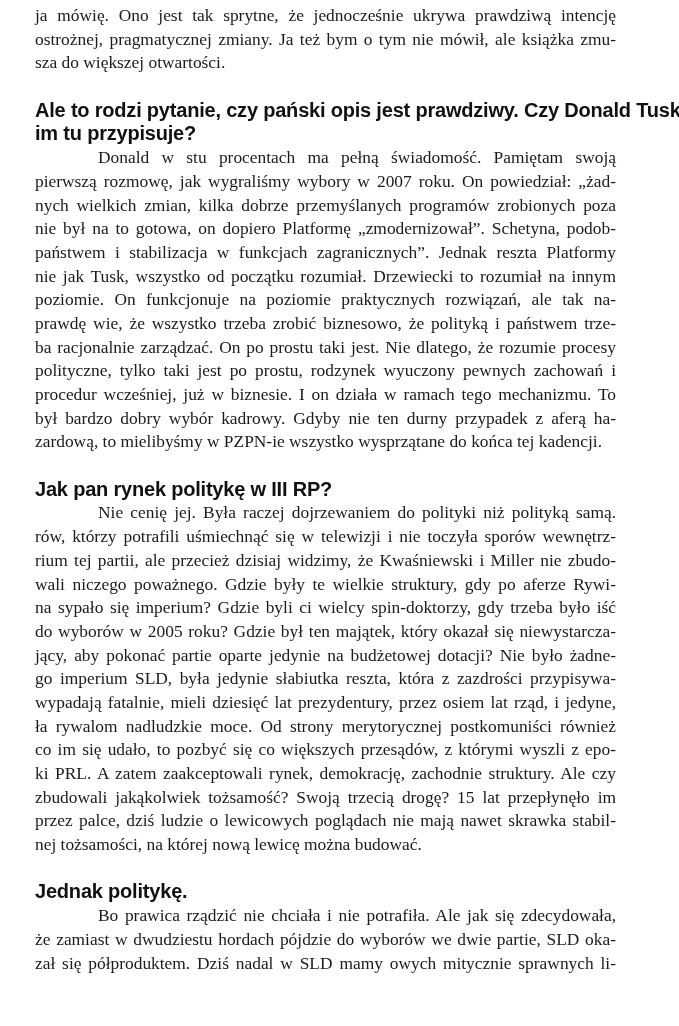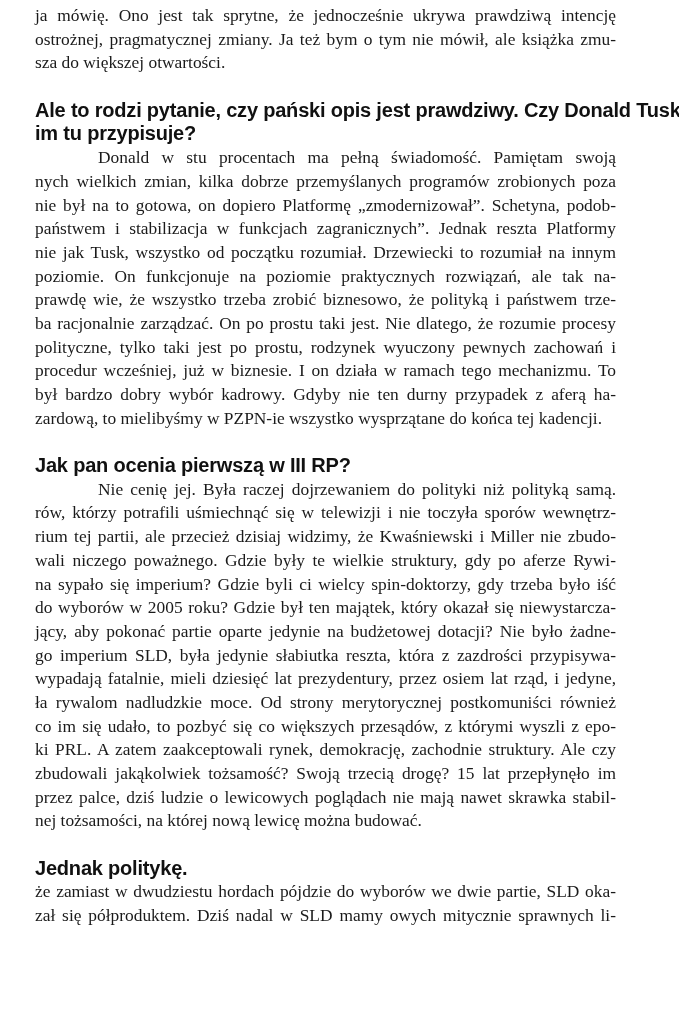--- a/index.html
+++ b/index.html
@@ -29,37 +29,38 @@
 
   <div class="gap"></div>
 
   <div class="q">
     <span class="line j">Ale to rodzi pytanie, czy pański opis jest prawdziwy. Czy Donald Tusk i</span>
     <span class="line last">im tu przypisuje?</span>
   </div>
 
   <div>
     <span class="line j indent">Donald w stu procentach ma pełną świadomość. Pamiętam swoją</span>
+    <span class="line j">pierwszą rozmowę, jak wygraliśmy wybory w 2007 roku. On powiedział: „żad-</span>
     <span class="line j">nych wielkich zmian, kilka dobrze przemyślanych programów zrobionych poza</span>
     <span class="line j">nie był na to gotowa, on dopiero Platformę „zmodernizował”. Schetyna, podob-</span>
     <span class="line j">państwem i stabilizacja w funkcjach zagranicznych”. Jednak reszta Platformy</span>
     <span class="line j">nie jak Tusk, wszystko od początku rozumiał. Drzewiecki to rozumiał na innym</span>
     <span class="line j">poziomie. On funkcjonuje na poziomie praktycznych rozwiązań, ale tak na-</span>
     <span class="line j">prawdę wie, że wszystko trzeba zrobić biznesowo, że polityką i państwem trze-</span>
     <span class="line j">ba racjonalnie zarządzać. On po prostu taki jest. Nie dlatego, że rozumie procesy</span>
     <span class="line j">polityczne, tylko taki jest po prostu, rodzynek wyuczony pewnych zachowań i</span>
     <span class="line j">procedur wcześniej, już w biznesie. I on działa w ramach tego mechanizmu. To</span>
     <span class="line j">był bardzo dobry wybór kadrowy. Gdyby nie ten durny przypadek z aferą ha-</span>
     <span class="line last">zardową, to mielibyśmy w PZPN-ie wszystko wysprzątane do końca tej kadencji.</span>
   </div>
 
   <div class="gap"></div>
 
   <div class="q">
-    <span class="line last">Jak pan ocenia pierwszą w III RP?</span>
+    <span class="line last">Jak pan rynek politykę w III RP?</span>
   </div>
 
   <div>
     <span class="line j indent">Nie cenię jej. Była raczej dojrzewaniem do polityki niż polityką samą.</span>
     <span class="line j">rów, którzy potrafili uśmiechnąć się w telewizji i nie toczyła sporów wewnętrz-</span>
     <span class="line j">rium tej partii, ale przecież dzisiaj widzimy, że Kwaśniewski i Miller nie zbudo-</span>
     <span class="line j">wali niczego poważnego. Gdzie były te wielkie struktury, gdy po aferze Rywi-</span>
     <span class="line j">na sypało się imperium? Gdzie byli ci wielcy spin-doktorzy, gdy trzeba było iść</span>
     <span class="line j">do wyborów w 2005 roku? Gdzie był ten majątek, który okazał się niewystarcza-</span>
     <span class="line j">jący, aby pokonać partie oparte jedynie na budżetowej dotacji? Nie było żadne-</span>
@@ -73,18 +74,19 @@
     <span class="line last">nej tożsamości, na której nową lewicę można budować.</span>
   </div>
 
   <div class="gap"></div>
 
   <div class="q">
     <span class="line last">Jednak politykę.</span>
   </div>
 
   <div>
+    <span class="line j indent">Bo prawica rządzić nie chciała i nie potrafiła. Ale jak się zdecydowała,</span>
     <span class="line j">że zamiast w dwudziestu hordach pójdzie do wyborów we dwie partie, SLD oka-</span>
     <span class="line j">zał się półproduktem. Dziś nadal w SLD mamy owych mitycznie sprawnych li-</span>
 
   </div>
 
 </div>
 
 </body></html>

